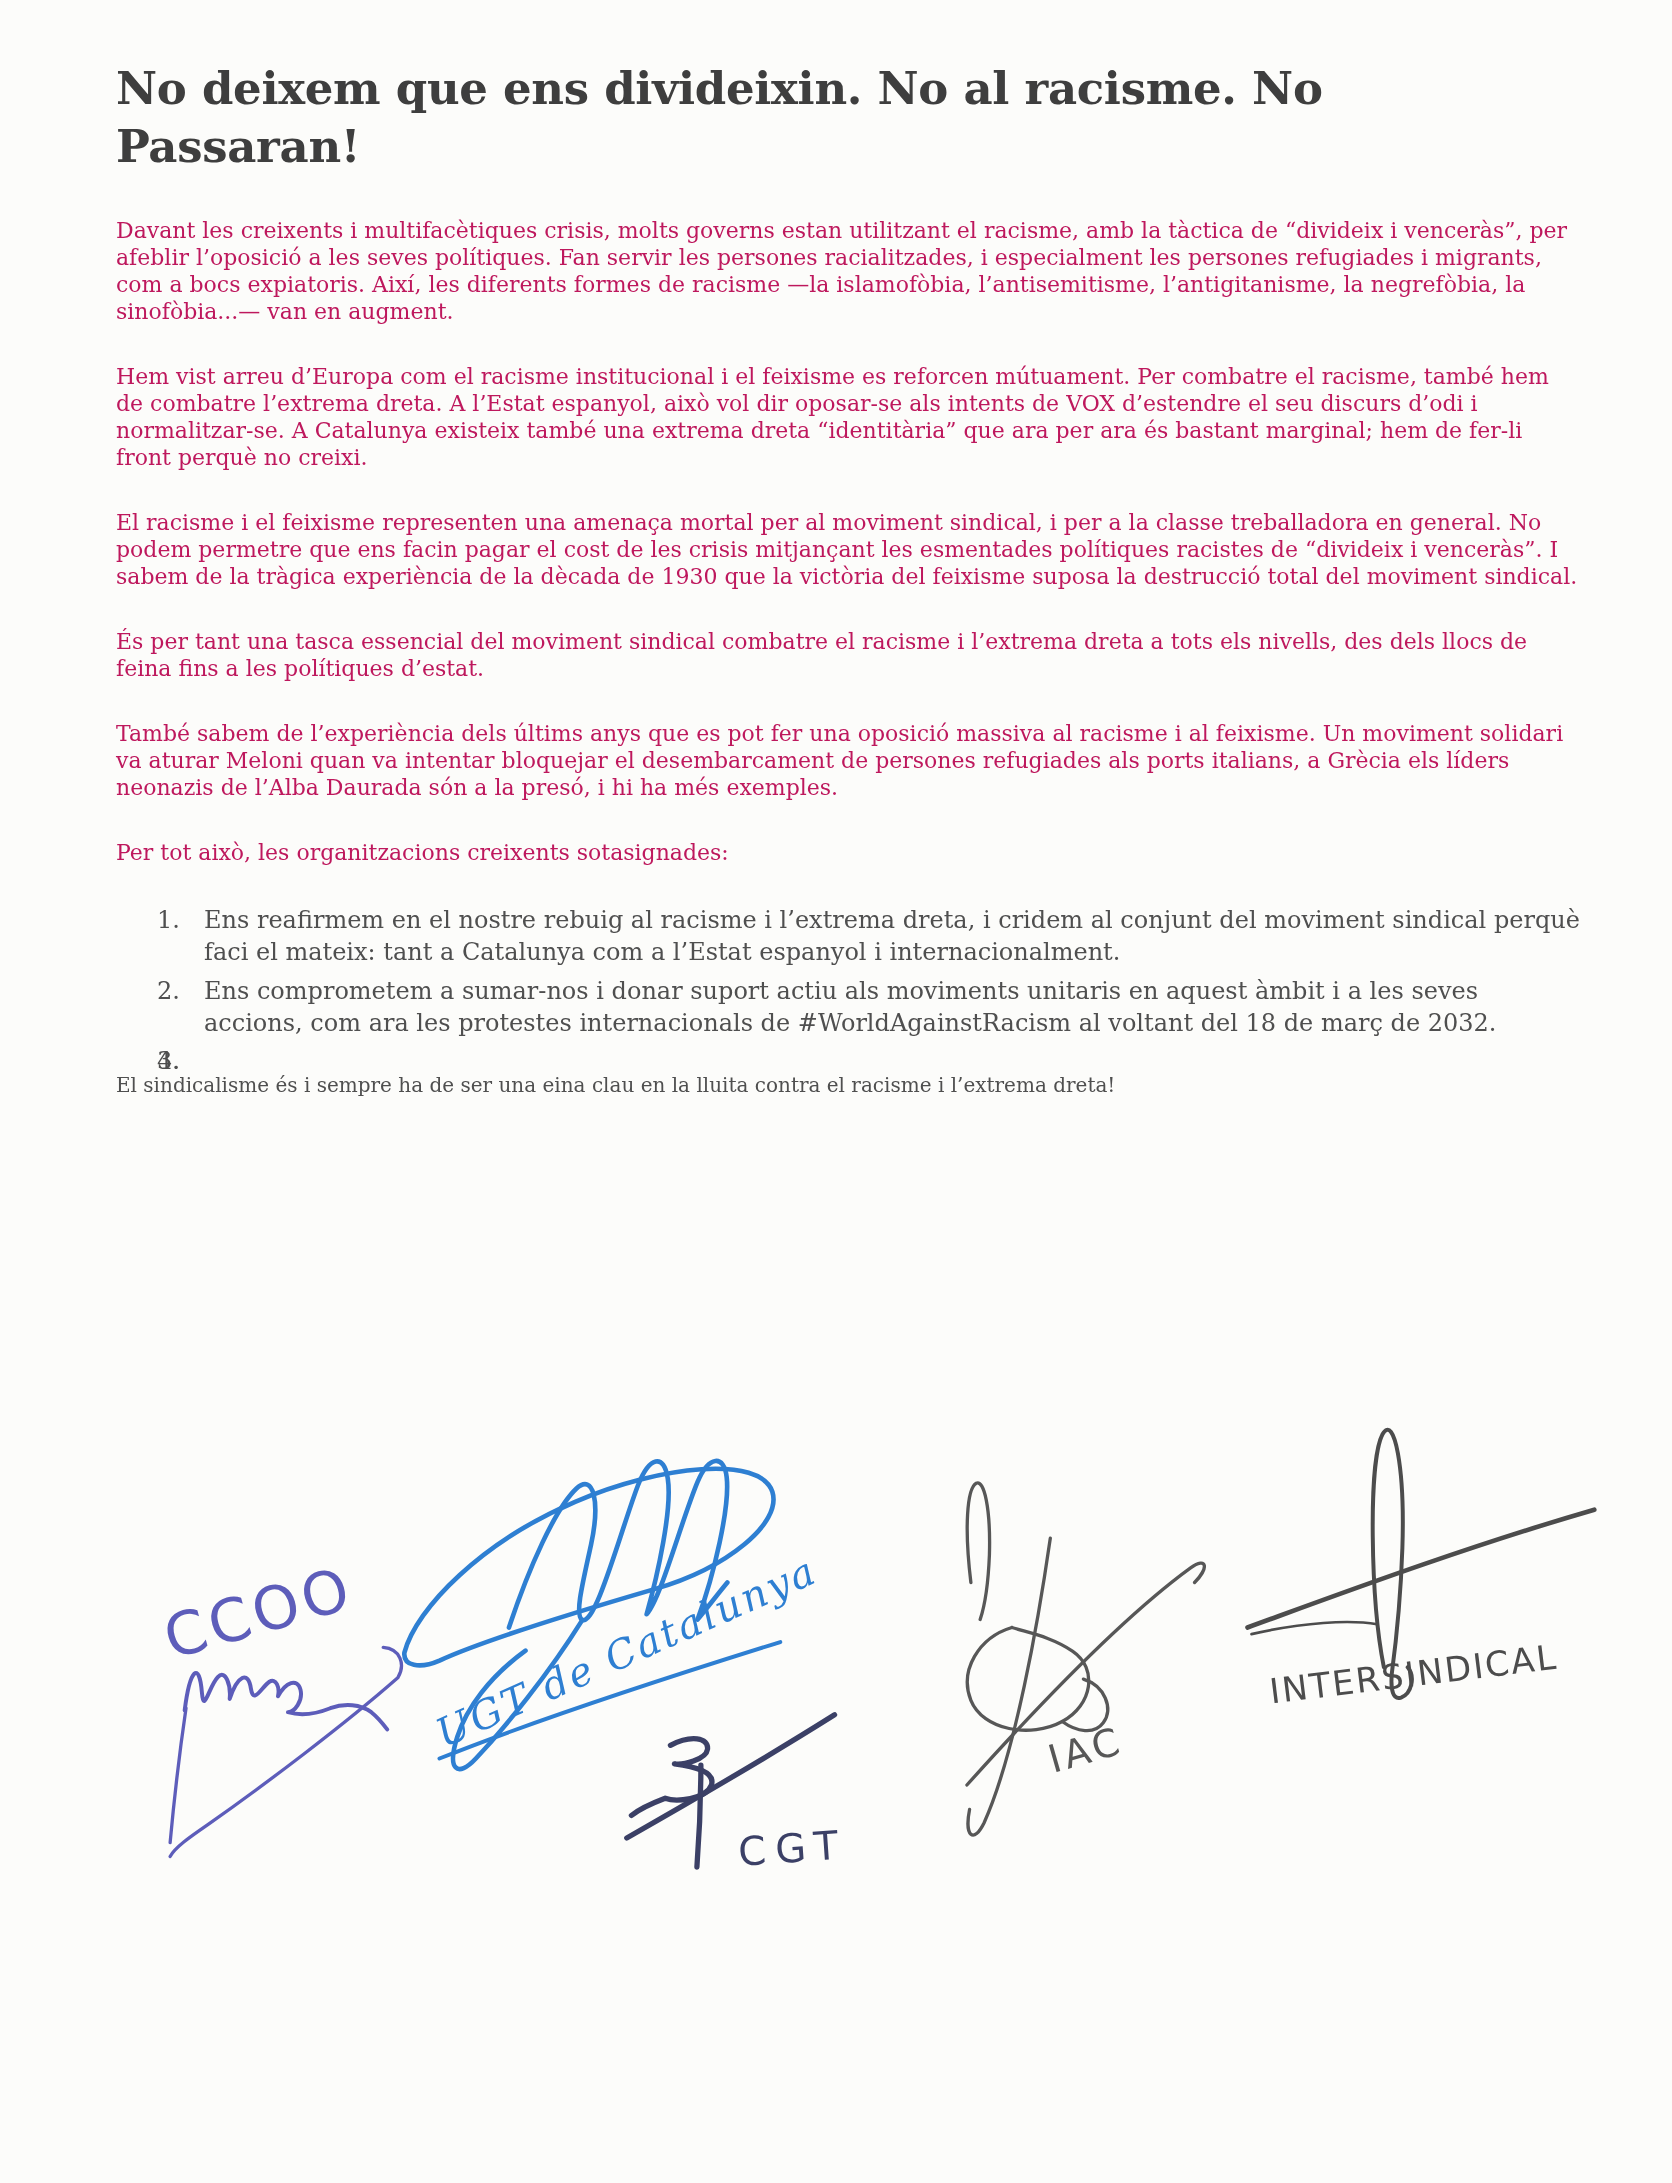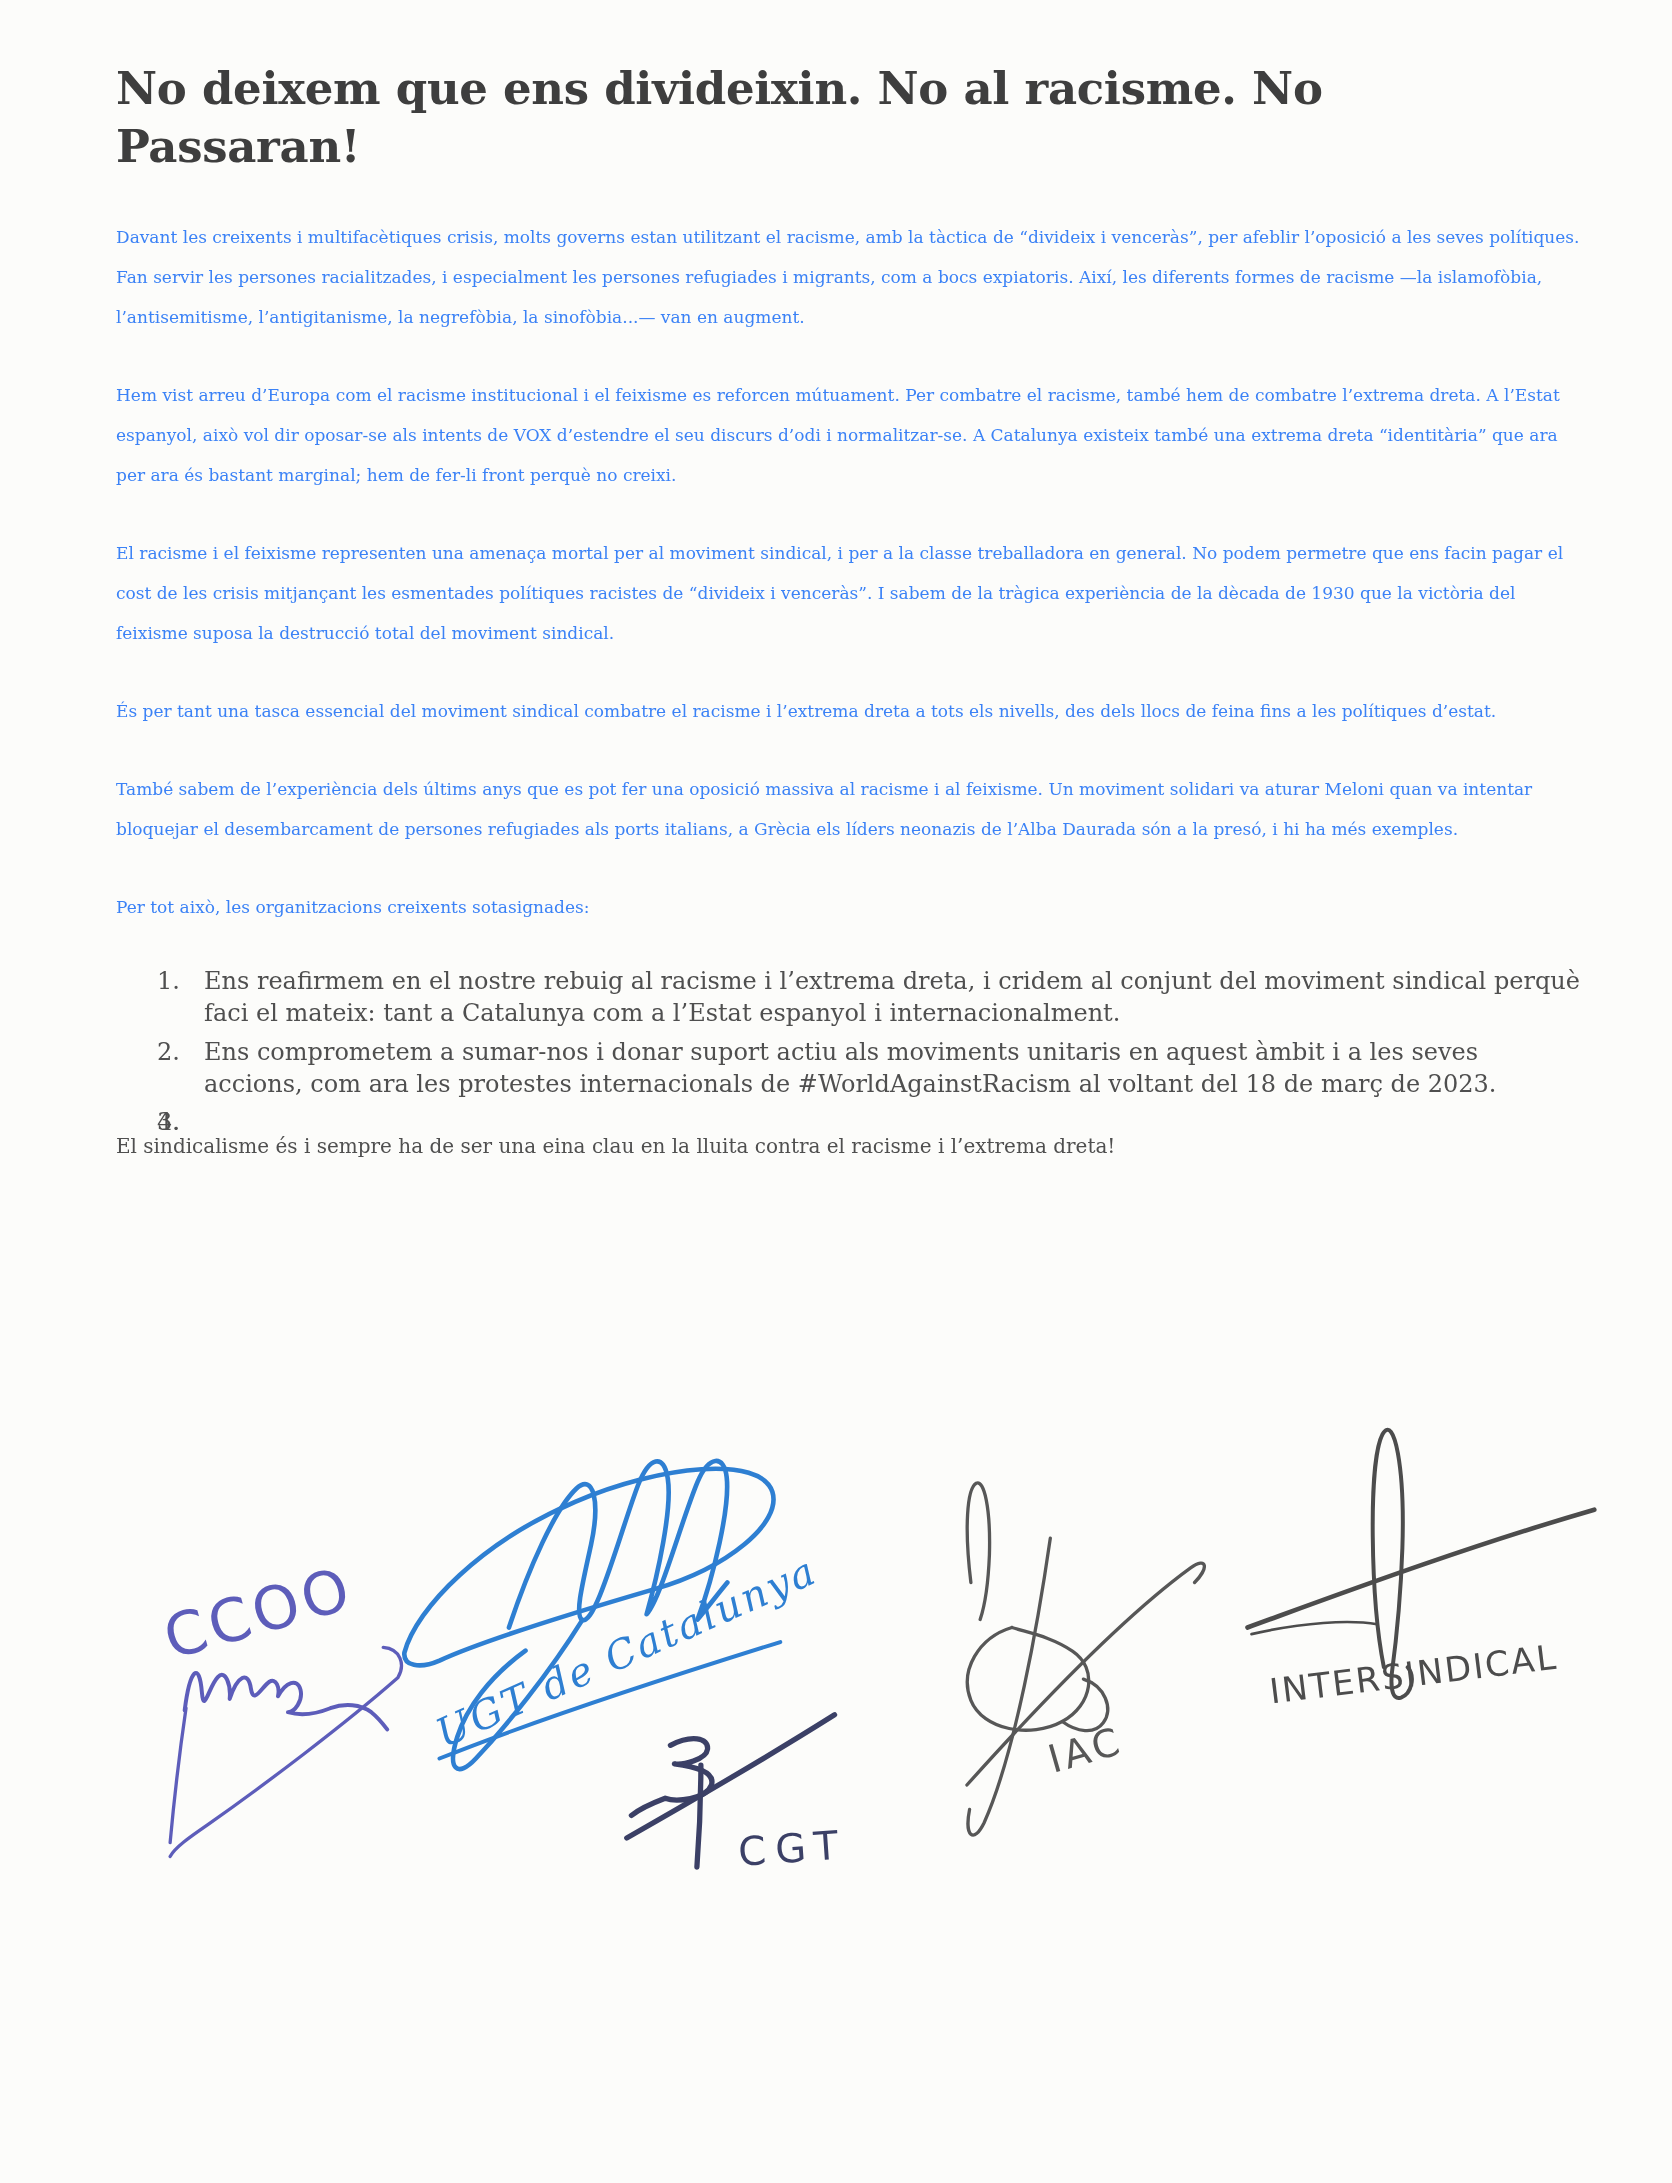--- a/index.html
+++ b/index.html
@@ -24,24 +24,24 @@
     font-size: 45px;
     line-height: 1.28;
     font-weight: bold;
     color: #3e3e3e;
     margin: 0 0 42px 0;
     max-width: 1422px;
     letter-spacing: -0.3px;
   }
   .doc-body { max-width: 1465px; }
   .doc-body p {
-    font-size: 17px;
-    line-height: 40px;
+    font-size: 22px;
+    line-height: 27px;
     margin: 0 0 38px 0;
-    color: #3b82f6;
+    color: #be185d;
   }
   ol.doc-list {
     list-style: none;
     margin: 0 0 30px 0;
     padding: 0;
   }
   ol.doc-list li {
     position: relative;
     font-size: 24px;
     line-height: 32px;
@@ -88,21 +88,21 @@
     <p>També sabem de l’experiència dels últims anys que es pot fer una oposició massiva al racisme i al feixisme. Un moviment solidari va aturar Meloni quan va intentar bloquejar el desembarcament de persones refugiades als ports italians, a Grècia els líders neonazis de l’Alba Daurada són a la presó, i hi ha més exemples.</p>
     <p>Per tot això, les organitzacions creixents sotasignades:</p>
 
     <ol class="doc-list">
       <li>
         <span class="li-num">1.</span>
         <span>Ens reafirmem en el nostre rebuig al racisme i l’extrema dreta, i cridem al conjunt del moviment sindical perquè faci el mateix: tant a Catalunya com a l’Estat espanyol i internacionalment.</span>
       </li>
       <li>
         <span class="li-num">2.</span>
-        <span>Ens comprometem a sumar-nos i donar suport actiu als moviments unitaris en aquest àmbit i a les seves accions, com ara les protestes internacionals de #WorldAgainstRacism al voltant del 18 de març de 2023.</span>
+        <span>Ens comprometem a sumar-nos i donar suport actiu als moviments unitaris en aquest àmbit i a les seves accions, com ara les protestes internacionals de #WorldAgainstRacism al voltant del 18 de març de 2032.</span>
       </li>
       <li>
         <span class="li-num">3.</span>
       </li>
       <li>
         <span class="li-num">4.</span>
       </li>
     </ol>
 
     <p class="closing-line">El sindicalisme és i sempre ha de ser una eina clau en la lluita contra el racisme i l’extrema dreta!</p>

